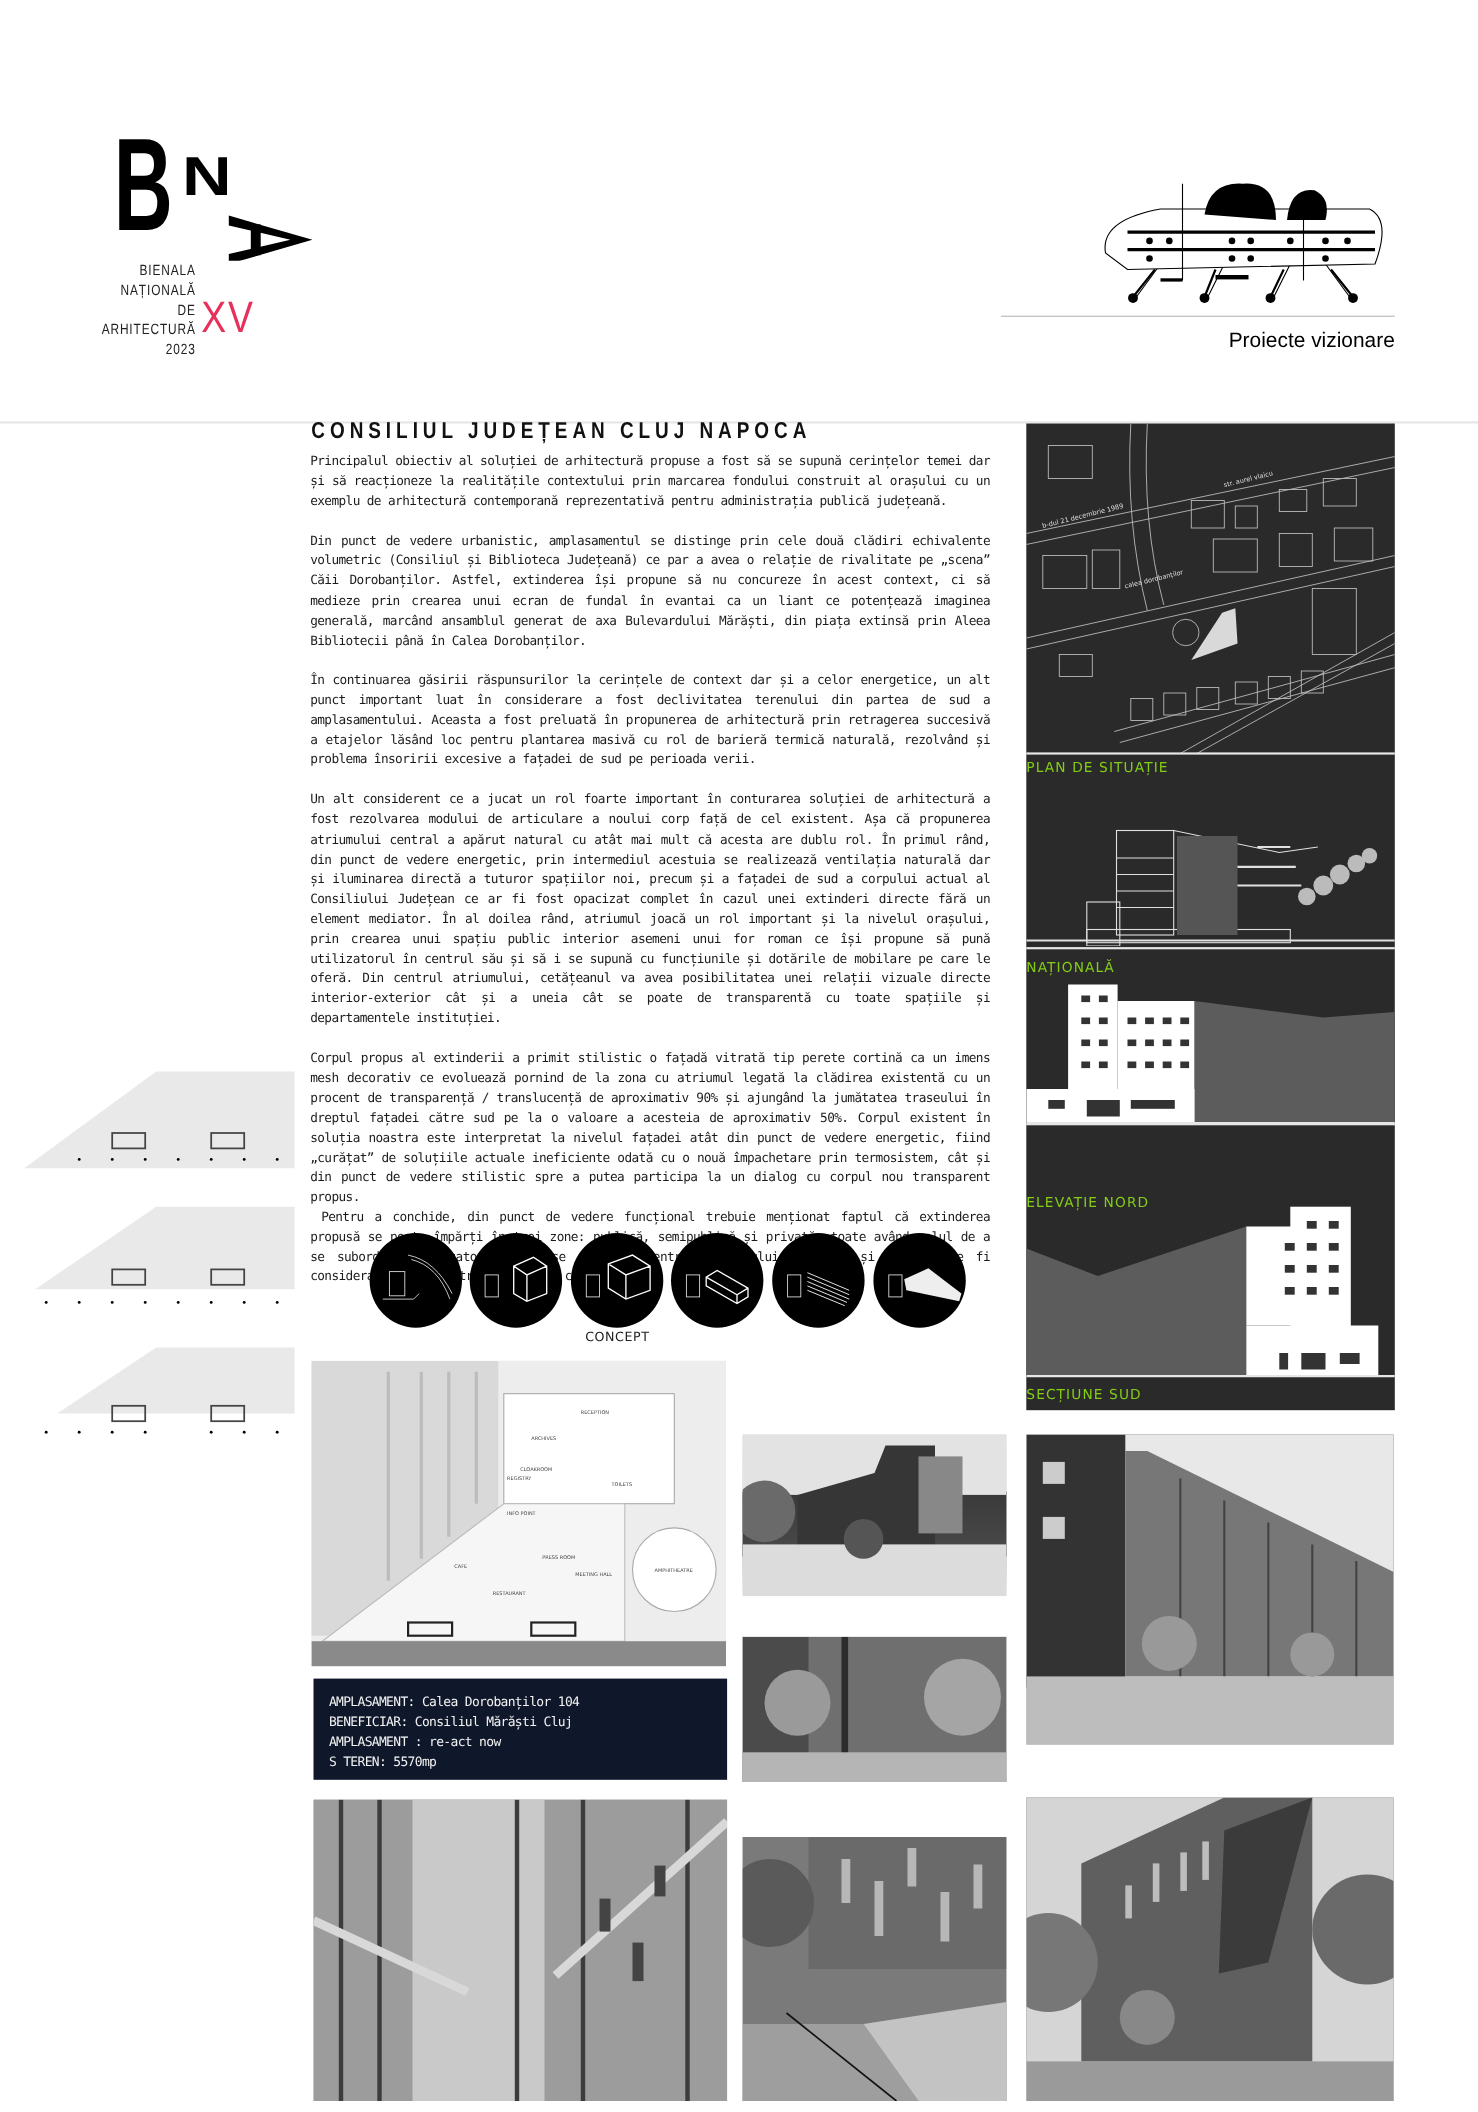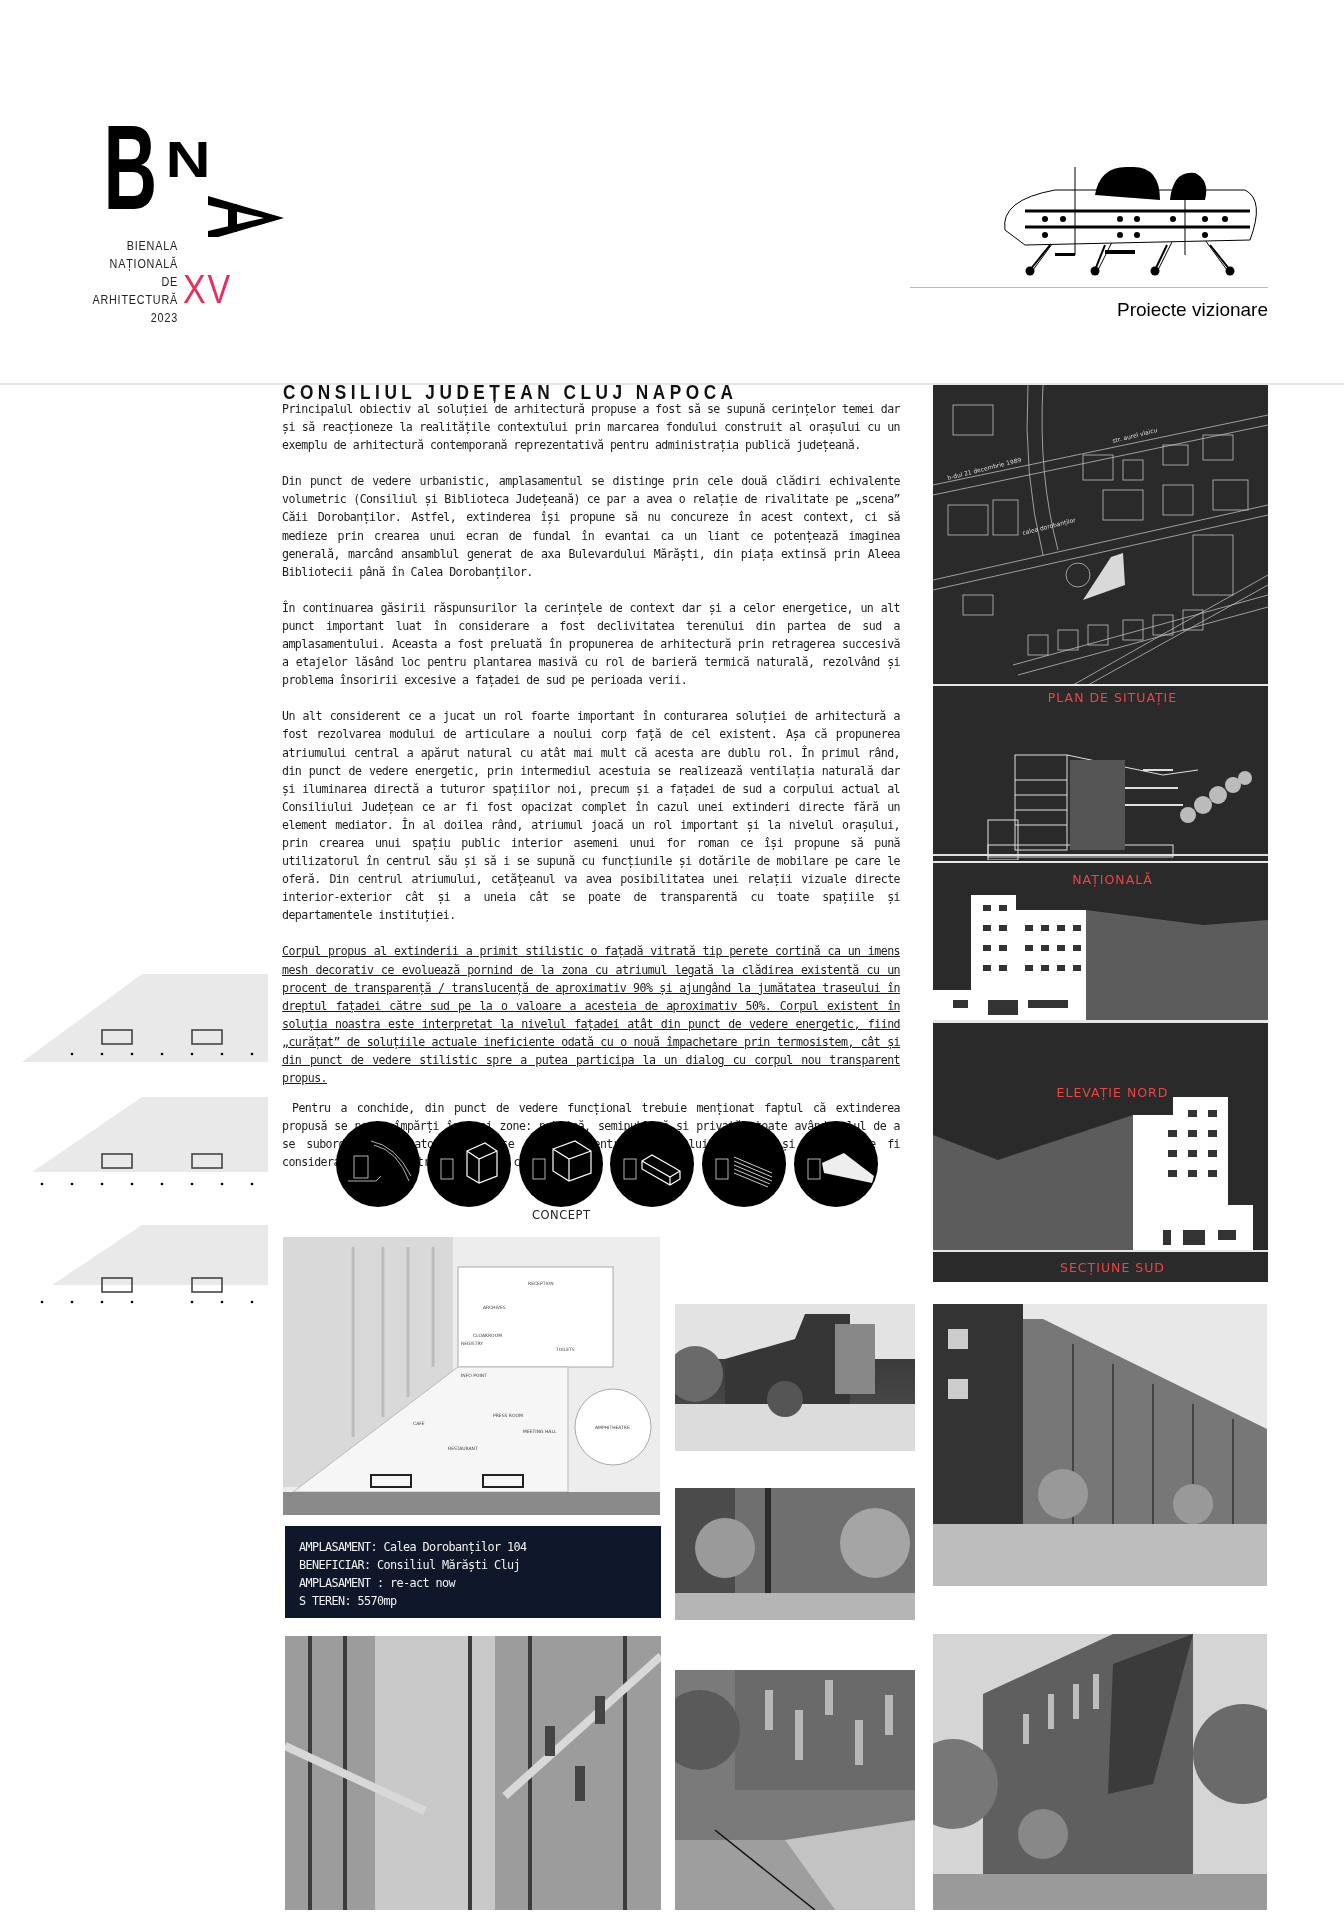--- a/index.html
+++ b/index.html
@@ -21,28 +21,28 @@
   #section-label { left: 1000px; top: 299px; width: 268px; text-align: right; font-family: "Liberation Sans", sans-serif;
     font-size: 19px; color: #000000; }
 
   #divider { left: 0; top: 383px; width: 1344px; height: 2px; background: #e6e6e6; }
 
   
   #title { left: 283px; top: 380px; font-family: "Liberation Sans", sans-serif; font-weight: bold; font-size: 21px;
     letter-spacing: 5.5px; color: #111; transform: scaleX(0.82); transform-origin: left top; white-space: nowrap; }
 
   
-  #body-text { left: 282px; top: 400px; width: 618px; font-family: "DejaVu Sans Mono", monospace;
+  #body-text { left: 282px; top: 410px; width: 618px; font-family: "DejaVu Sans Mono", monospace;
     font-size: 11.6px; line-height: 18.1px; color: #1c1c1c; text-align: justify; }
   #body-text p { margin-bottom: 18px; letter-spacing: -0.55px; }
-  #body-text p.tight { margin-bottom: 12px; text-decoration: underline; }
+  #body-text p.tight { margin-bottom: 0; }
 
   
   #drawings { left: 933px; top: 385px; width: 335px; height: 897px; background: #2a2a2a; }
-  .draw-label { position: absolute; left: 12px; width: 100%; text-align: center; color: #ef4444;
+  .draw-label { position: absolute; left: 0; width: 100%; color: #84cc16;
     font-family: "DejaVu Sans", sans-serif; font-size: 12.5px; letter-spacing: 1px; }
   .hline { position: absolute; left: 0; width: 100%; height: 2px; background: #e6e6e6; }
 
   
   #concept { left: 336px; top: 1121px; width: 545px; height: 88px; }
   .concept-circle { position: absolute; top: 0; width: 84px; height: 86px; border-radius: 50%; background: #000; overflow: hidden; }
   #concept-label { left: 532px; top: 1208px; font-family: "DejaVu Sans", sans-serif; font-size: 11.5px; color: #222; letter-spacing: 0.5px; }
 
   
   .left-plan { left: 22px; width: 246px; height: 110px; }

